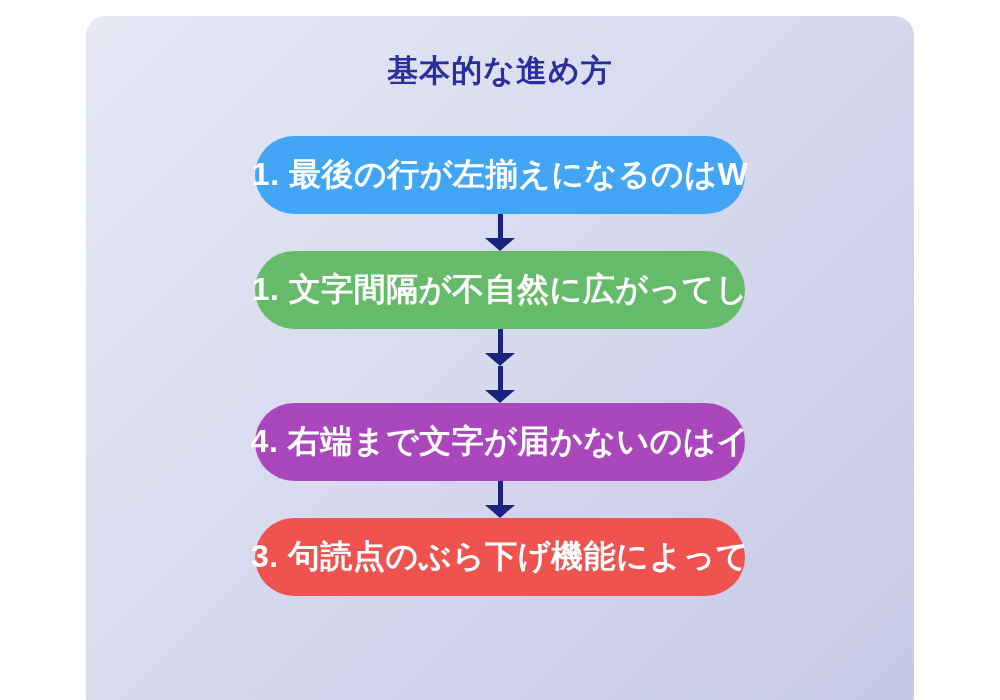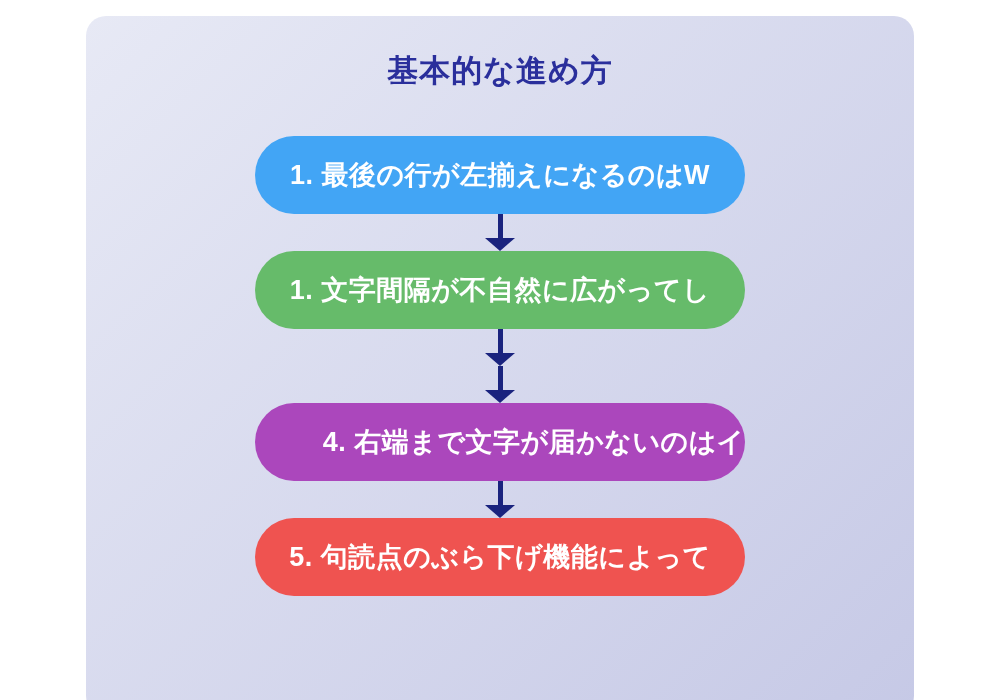--- a/index.html
+++ b/index.html
@@ -40,21 +40,21 @@
   .pill {
     width: 490px;
     height: 78px;
     border-radius: 39px;
     display: flex;
     align-items: center;
     justify-content: center;
   }
   .pill-label {
     color: #ffffff;
-    font-size: 27px;
+    font-size: 32px;
     font-weight: bold;
     letter-spacing: 0.5px;
     white-space: nowrap;
   }
   .down-arrow {
     height: 37px;
     display: flex;
     flex-direction: column;
     align-items: center;
   }
@@ -92,26 +92,26 @@
   <div class="down-arrow" aria-hidden="true">
     <div class="arrow-stem"></div>
     <div class="arrow-head"></div>
   </div>
 
   <div class="down-arrow" aria-hidden="true">
     <div class="arrow-stem"></div>
     <div class="arrow-head"></div>
   </div>
 
-  <div class="pill" style="background: rgb(171, 71, 188); justify-content: flex-end;">
+  <div class="pill" style="background: rgb(171, 71, 188);">
     <span class="pill-label">4. 右端まで文字が届かないのはイ</span>
   </div>
   <div class="down-arrow" aria-hidden="true">
     <div class="arrow-stem"></div>
     <div class="arrow-head"></div>
   </div>
 
   <div class="pill" style="background: rgb(239, 83, 80);">
-    <span class="pill-label">5. 句読点のぶら下げ機能によって</span>
+    <span class="pill-label">3. 句読点のぶら下げ機能によって</span>
   </div>
 
 </div>
 </div>
 
 </body></html>

